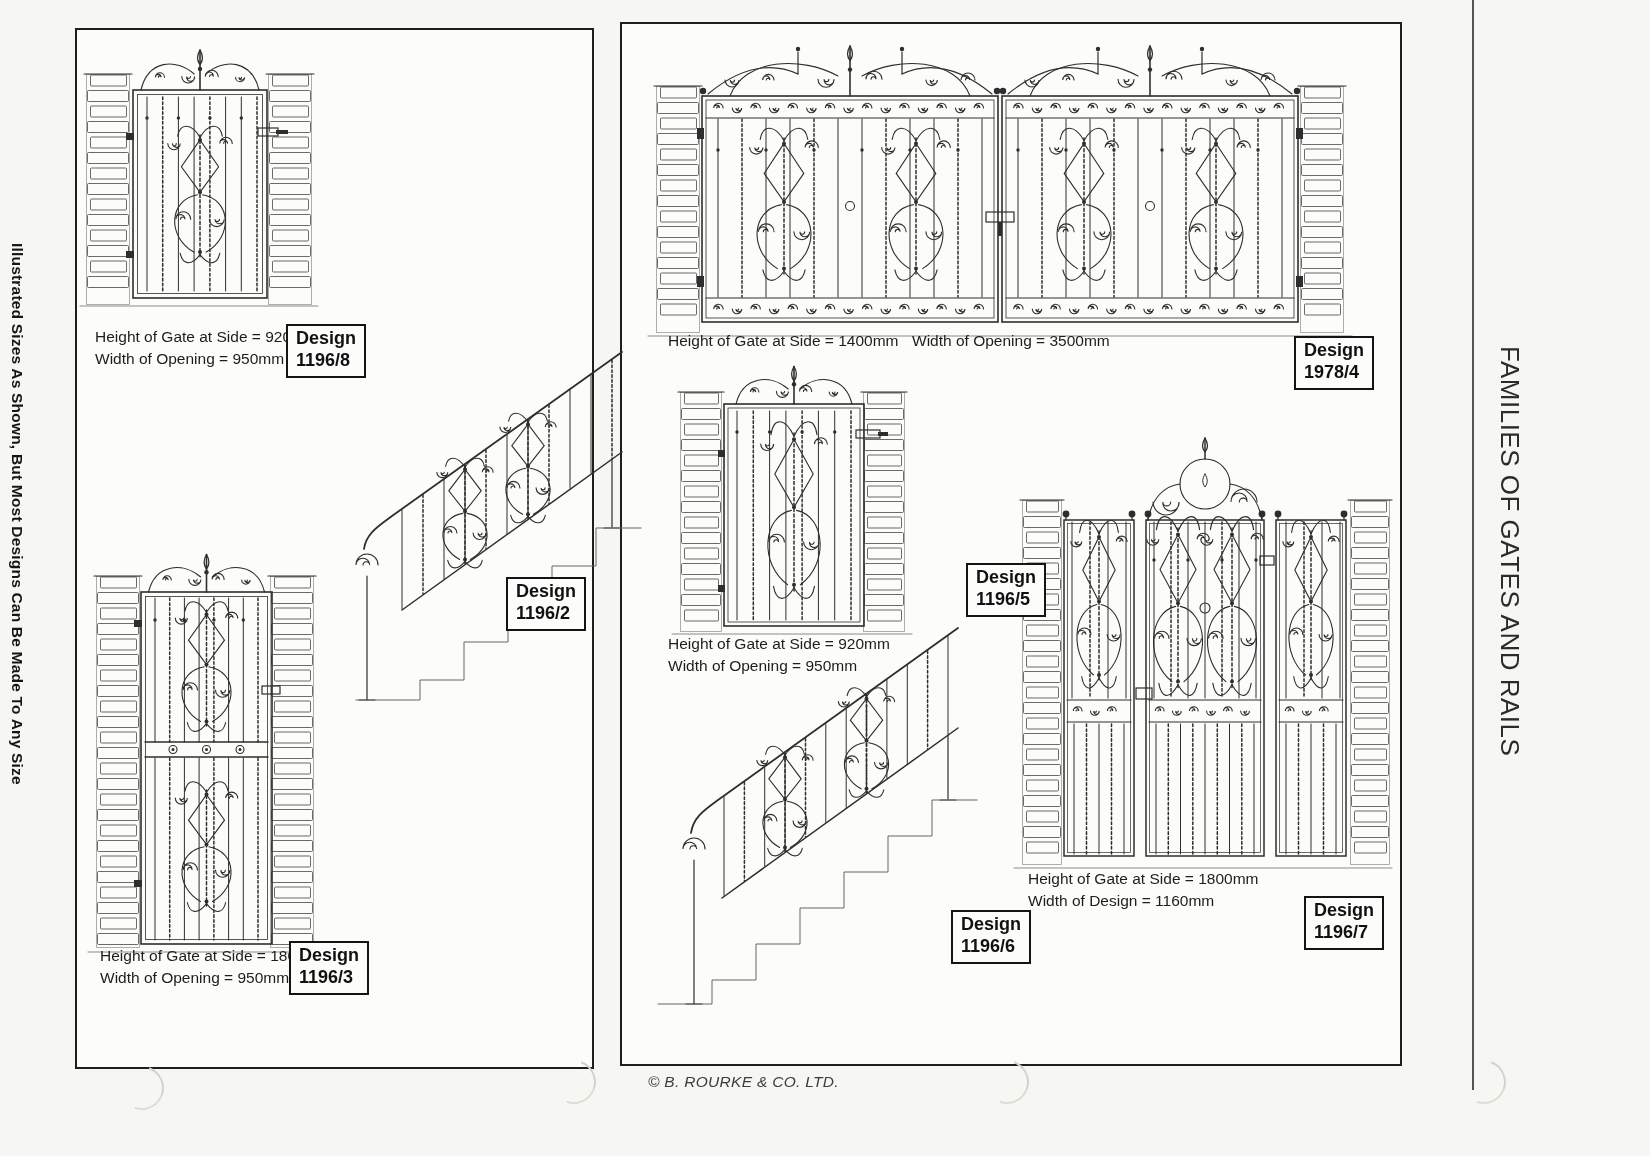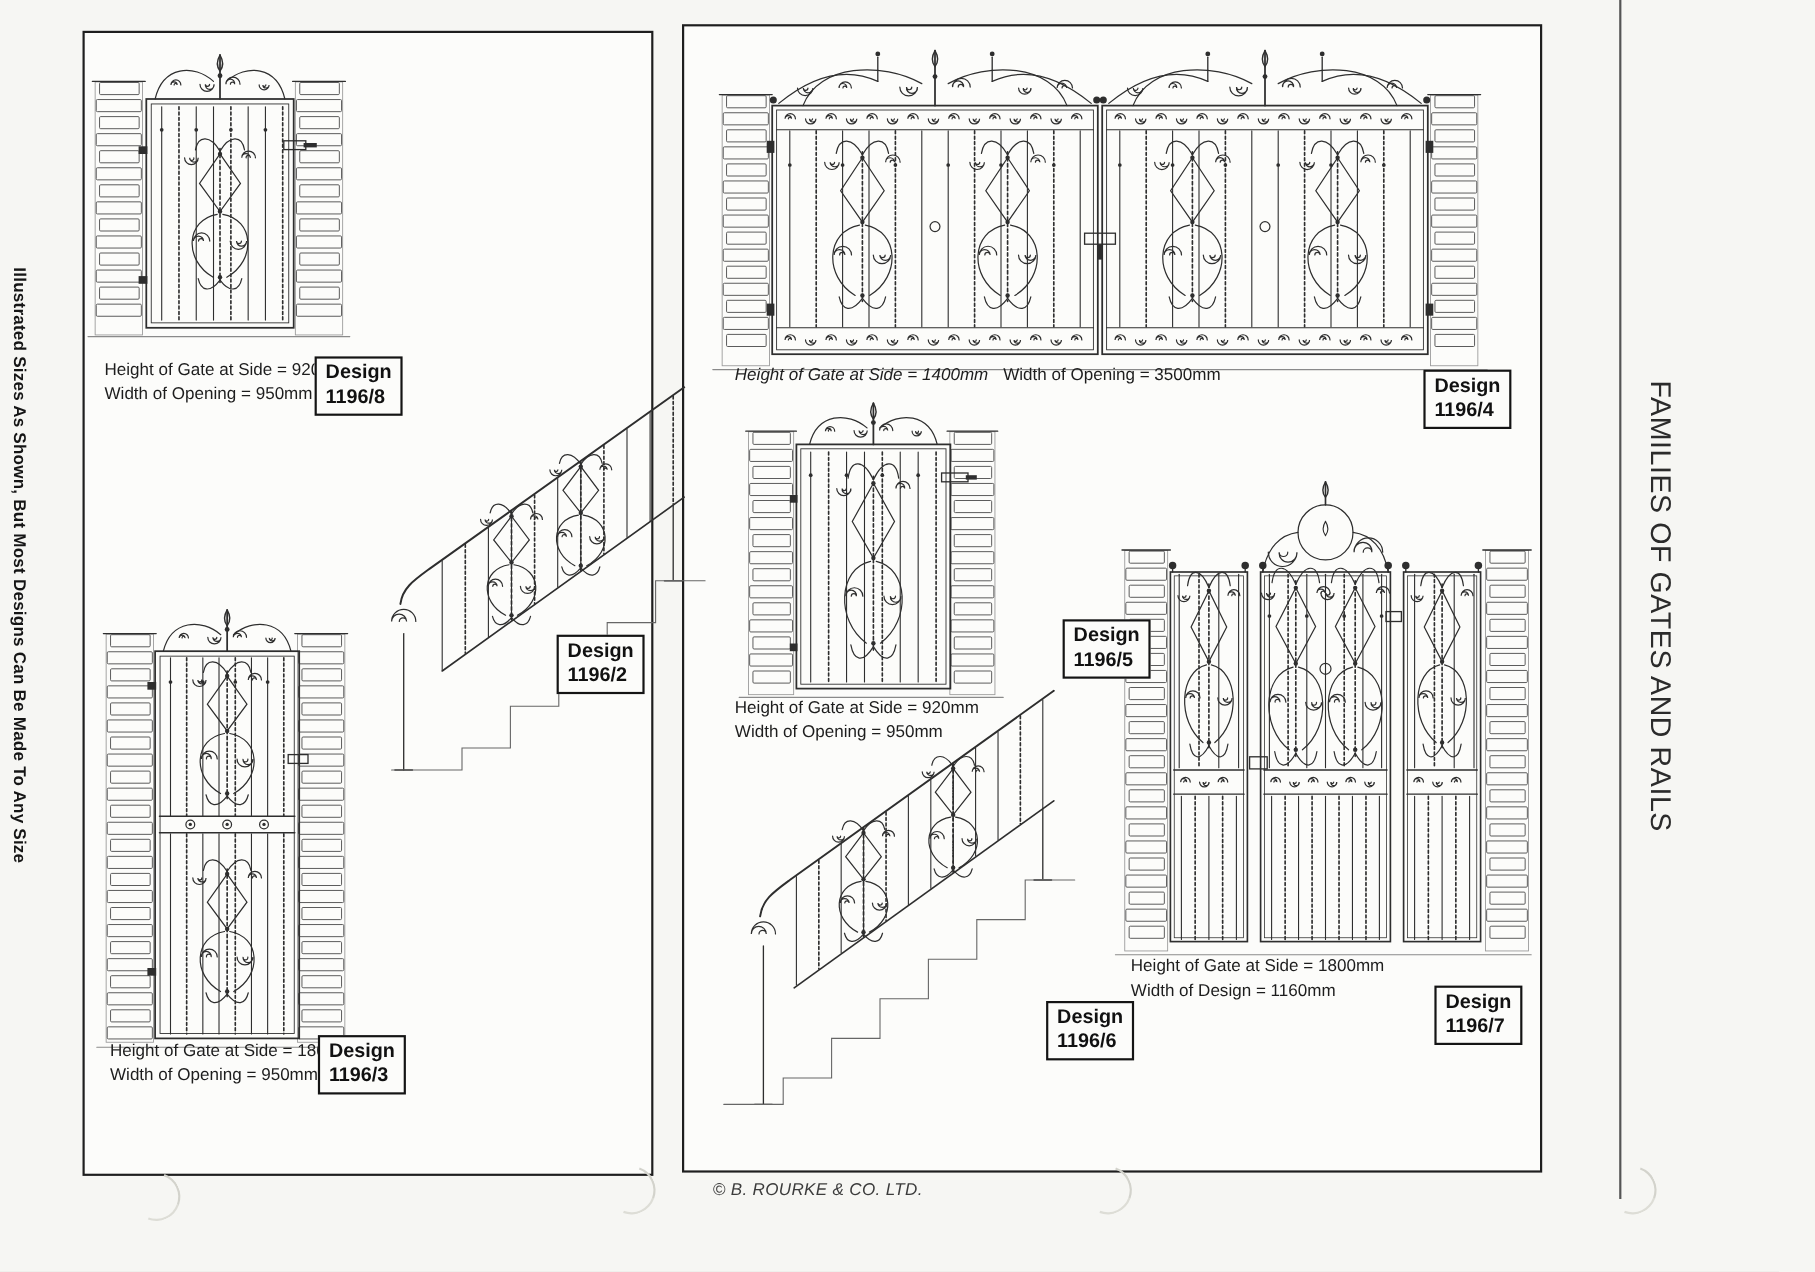--- a/index.html
+++ b/index.html
@@ -869,21 +869,21 @@
     </svg>
 
   <div class="cap" style="left:95px;top:326px;">
     <div>Height of Gate at Side = 920mm</div>
     <div>Width of Opening = 950mm</div>
   </div>
   <div class="cap" style="left:100px;top:945px;">
     <div>Height of Gate at Side = 1800mm</div>
     <div>Width of Opening = 950mm</div>
   </div>
-  <div class="cap" style="left:668px;top:330px;font-style:italic;">Height of Gate at Side = 1400mm</div>
+  <div class="cap" style="left:668px;top:330px;">Height of Gate at Side = 1400mm</div>
   <div class="cap" style="left:912px;top:330px;">Width of Opening = 3500mm</div>
   <div class="cap" style="left:668px;top:633px;">
     <div>Height of Gate at Side = 920mm</div>
     <div>Width of Opening = 950mm</div>
   </div>
   <div class="cap" style="left:1028px;top:868px;">
     <div>Height of Gate at Side = 1800mm</div>
     <div>Width of Design = 1160mm</div>
   </div>
 
@@ -894,21 +894,21 @@
   <div class="dbox" style="left:506px;top:577px;">
     <div>Design</div>
     <div>1196/2</div>
   </div>
   <div class="dbox" style="left:289px;top:941px;">
     <div>Design</div>
     <div>1196/3</div>
   </div>
   <div class="dbox" style="left:1294px;top:336px;">
     <div>Design</div>
-    <div>1196/4</div>
+    <div>1978/4</div>
   </div>
   <div class="dbox" style="left:966px;top:563px;">
     <div>Design</div>
     <div>1196/5</div>
   </div>
   <div class="dbox" style="left:951px;top:910px;">
     <div>Design</div>
     <div>1196/6</div>
   </div>
   <div class="dbox" style="left:1304px;top:896px;">

